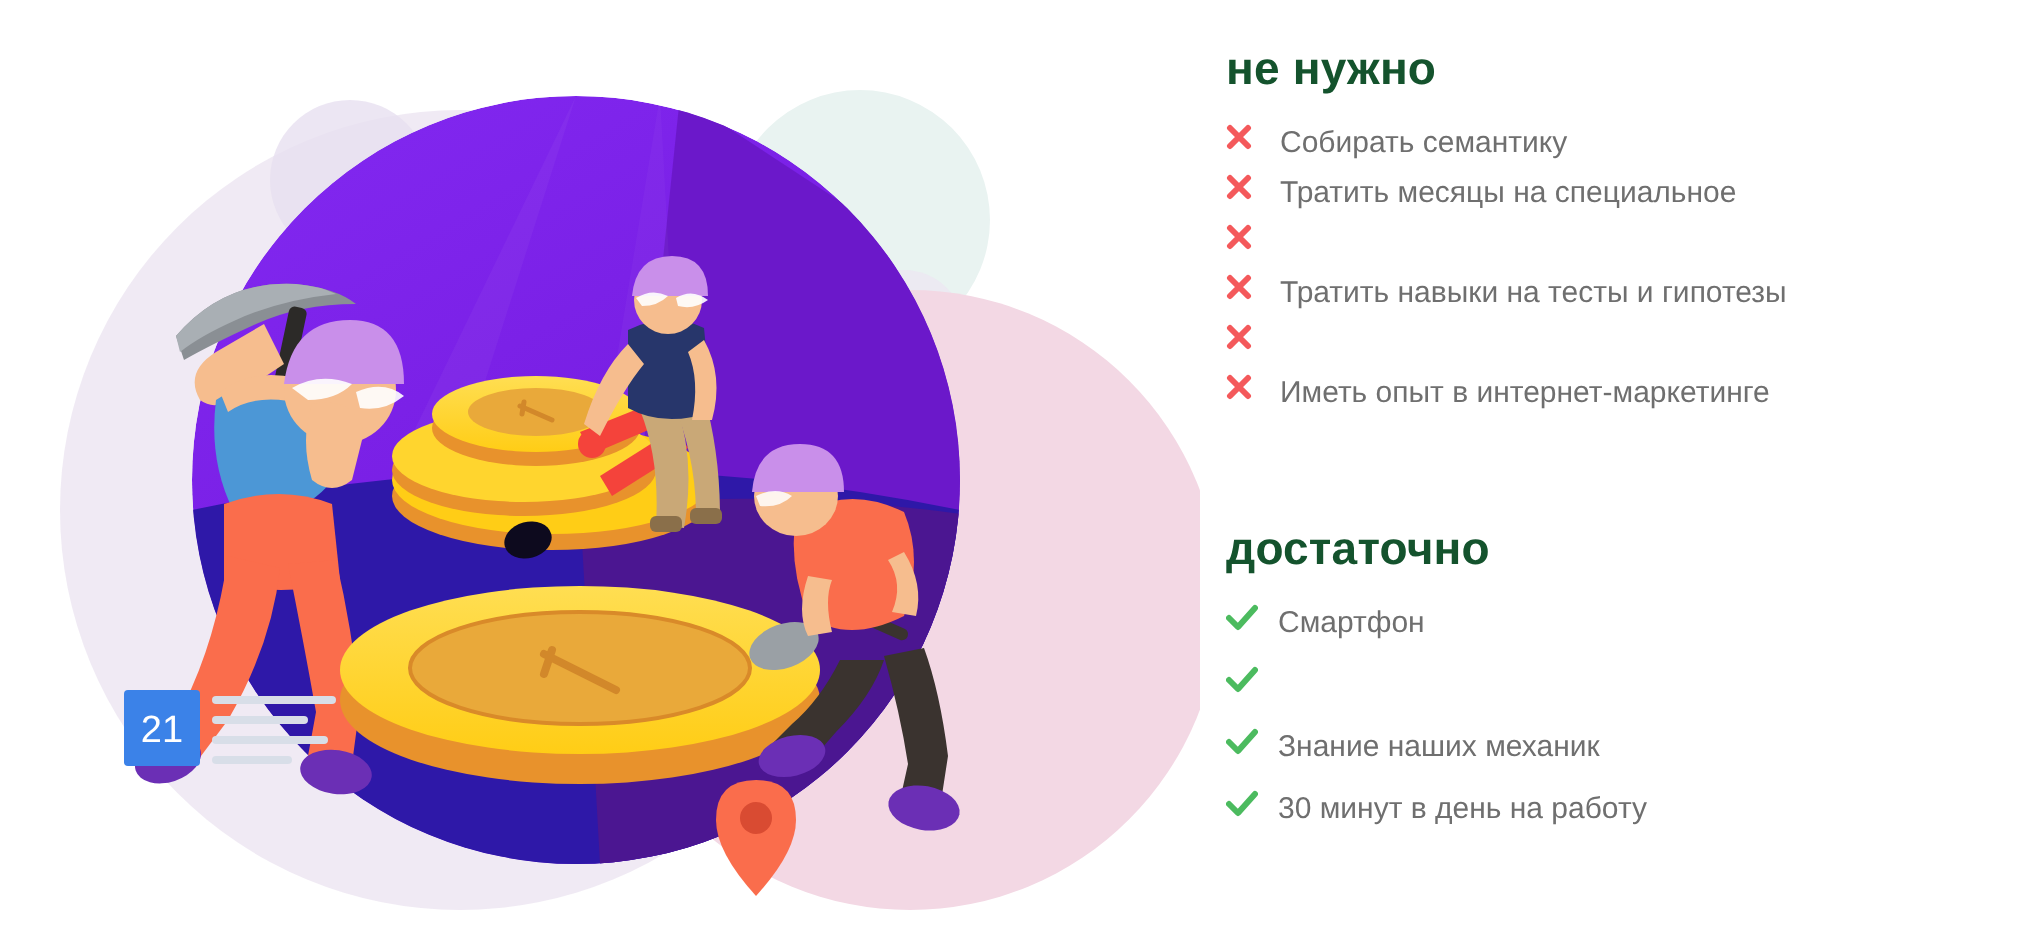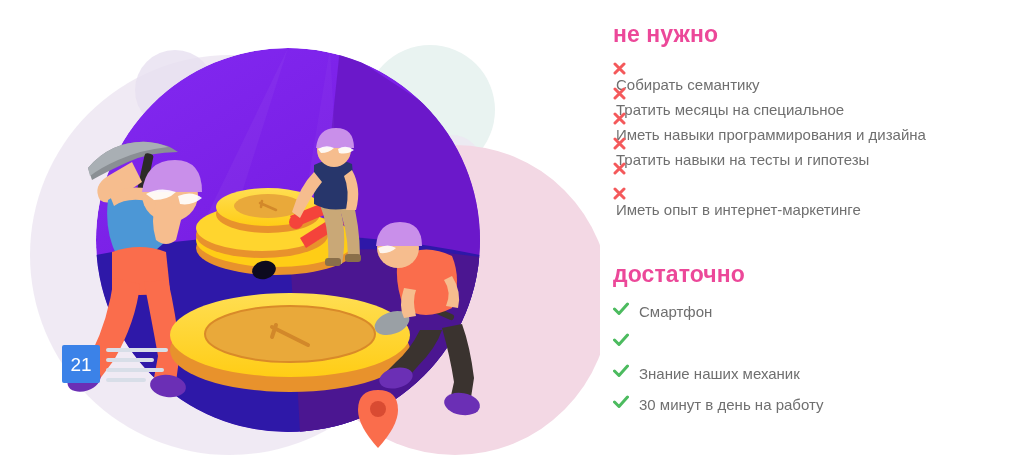--- a/index.html
+++ b/index.html
@@ -40,21 +40,21 @@
     position: relative;
     flex: 1 1 auto;
     padding: 0;
   }
 
   .section-heading {
     position: absolute;
     left: 13px;
     font-size: 23px;
     font-weight: bold;
-    color: #ec4899;
+    color: #14532d;
     letter-spacing: 0.1px;
     white-space: nowrap;
   }
   .heading-not-needed { top: 2px; }
   .heading-enough { top: 242px; }
 
   .list {
     position: absolute;
     left: 13px;
     list-style: none;
@@ -62,21 +62,21 @@
     padding: 0;
   }
   .list-negative { top: 62px; }
   .list-positive { top: 302px; }
 
   .list-item {
     display: flex;
     align-items: flex-start;
     white-space: nowrap;
   }
-  .list-negative .list-item { height: 25px; flex-direction: column; }
+  .list-negative .list-item { height: 25px; }
   .list-positive .list-item { height: 31px; text-align: center; }
 
   .mark {
     flex: 0 0 auto;
     width: 24px;
     display: flex;
     align-items: center;
     justify-content: flex-start;
   }
   .mark svg { display: block; }
@@ -262,21 +262,20 @@
           </svg>
         </span>
         <span class="item-label">Тратить месяцы на специальное</span>
       </li>
       <li class="list-item">
         <span class="mark">
           <svg width="13" height="13" viewBox="0 0 13 13">
             <path d="M2 2 L11 11 M11 2 L2 11" stroke="#F4595B" stroke-width="3" stroke-linecap="round"></path>
           </svg>
         </span>
-        <span class="item-label">Иметь навыки программирования и дизайна</span>
       </li>
       <li class="list-item">
         <span class="mark">
           <svg width="13" height="13" viewBox="0 0 13 13">
             <path d="M2 2 L11 11 M11 2 L2 11" stroke="#F4595B" stroke-width="3" stroke-linecap="round"></path>
           </svg>
         </span>
         <span class="item-label">Тратить навыки на тесты и гипотезы</span>
       </li>
       <li class="list-item">

